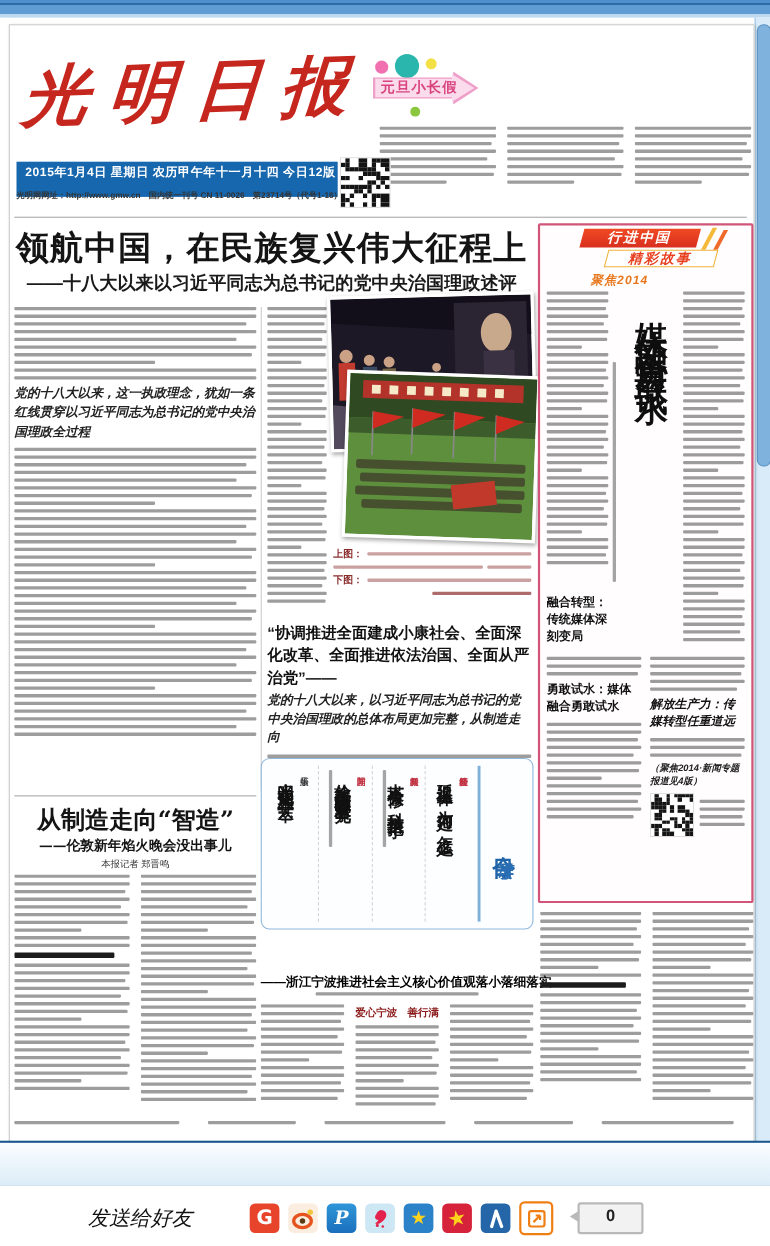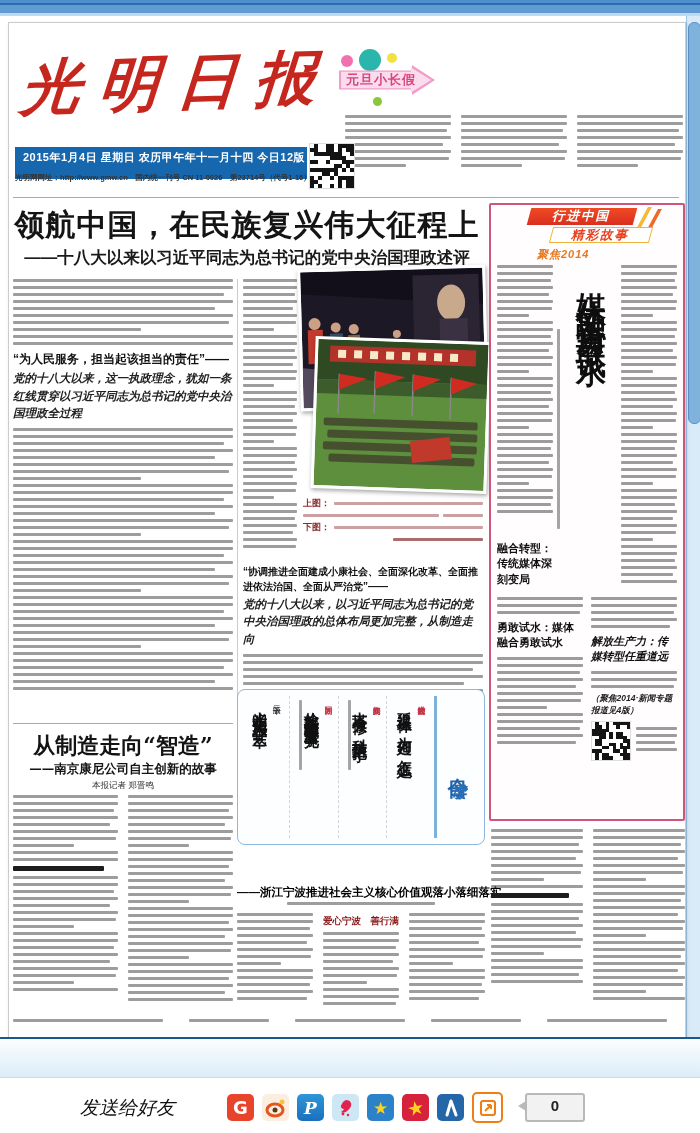--- a/index.html
+++ b/index.html
@@ -276,21 +276,20 @@
           <div class="tl" style="width: 100%;"></div>
           <div class="tl" style="width: 96%;"></div>
           <div class="tl" style="width: 100%;"></div>
           <div class="tl" style="width: 92%;"></div>
           <div class="tl" style="width: 100%;"></div>
           <div class="tl" style="width: 98%;"></div>
           <div class="tl" style="width: 58%;"></div>
           <div class="tl" style="width: 100%;"></div>
           <div class="tl" style="width: 100%;"></div>
         </div>
-      <div class="quote">“为人民服务，担当起该担当的责任”——</div>
       <div class="quote-note">党的十八大以来，这一执政理念，犹如一条红线贯穿以习近平同志为总书记的党中央治国理政全过程</div>
       <div>
           <div class="tl" style="width: 100%;"></div>
           <div class="tl" style="width: 100%;"></div>
           <div class="tl" style="width: 96%;"></div>
           <div class="tl" style="width: 100%;"></div>
           <div class="tl" style="width: 92%;"></div>
           <div class="tl" style="width: 100%;"></div>
           <div class="tl" style="width: 98%;"></div>
           <div class="tl" style="width: 58%;"></div>
@@ -440,21 +439,21 @@
       <div class="capline">
           <span class="caplabel">下图：</span>
           <span class="capbar"></span>
         </div>
       <div class="capline">
           <span class="capbar" style="flex:0 0 90px;margin-left:auto;opacity:.7;"></span>
         </div>
     </div>
 
     <div class="abs" style="left:234px;top:536px;width:240px;height:160px;">
-      <div class="quote" style="font-size:10px;">“协调推进全面建成小康社会、全面深化改革、全面推进依法治国、全面从严治党”——</div>
+      <div class="quote" style="font-size:14px;">“协调推进全面建成小康社会、全面深化改革、全面推进依法治国、全面从严治党”——</div>
       <div class="quote-note">党的十八大以来，以习近平同志为总书记的党中央治国理政的总体布局更加完整，从制造走向</div>
       <div>
           <div class="tl" style="width: 100%;"></div>
           <div class="tl" style="width: 100%;"></div>
           <div class="tl" style="width: 96%;"></div>
           <div class="tl" style="width: 100%;"></div>
           <div class="tl" style="width: 92%;"></div>
           <div class="tl" style="width: 100%;"></div>
         </div>
       <div class="jump">（下转3版）</div>
@@ -480,21 +479,21 @@
         <span class="vtl" style="height:70px;"></span>
       </div>
       <div class="guide-item" style="border-left:none;">
         <span class="gtag" style="color:#333;">第十二版</span>
         <span class="gtitle">光明文化周末·艺萃</span>
       </div>
     </div>
 
     <div class="abs hr" style="left:4px;top:700px;width:220px;"></div>
     <div class="abs serif-head" style="left:4px;top:708px;width:220px;font-size:22px;">从制造走向“智造”</div>
-    <div class="abs serif-head" style="left:4px;top:738px;width:220px;font-size:12.5px;">——南京康尼公司自主创新的故事</div>
+    <div class="abs serif-head" style="left:4px;top:738px;width:220px;font-size:12.5px;">——伦敦新年焰火晚会没出事儿</div>
     <div class="abs byline" style="left:4px;top:757px;width:220px;">本报记者 郑晋鸣</div>
     <div class="abs cols" style="left:4px;top:772px;width:220px;height:218px;">
       <div class="col">
         <div>
             <div class="tl" style="width: 100%;"></div>
             <div class="tl" style="width: 100%;"></div>
             <div class="tl" style="width: 96%;"></div>
             <div class="tl" style="width: 100%;"></div>
             <div class="tl" style="width: 92%;"></div>
             <div class="tl" style="width: 100%;"></div>

